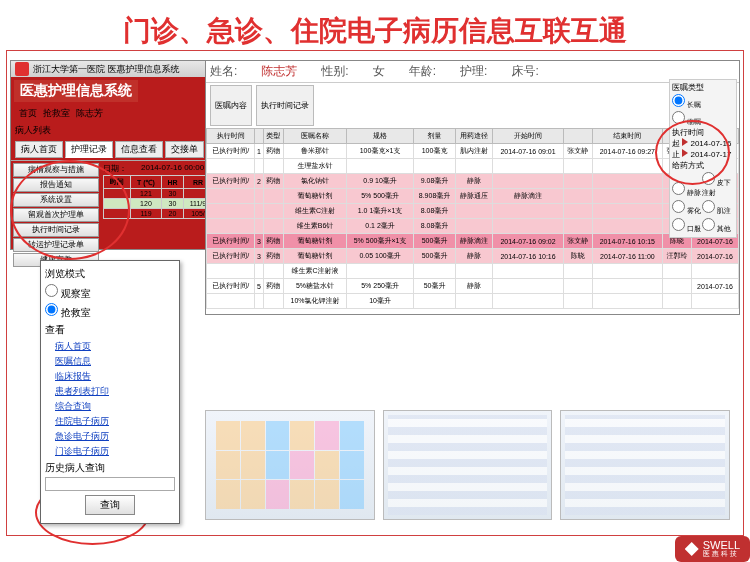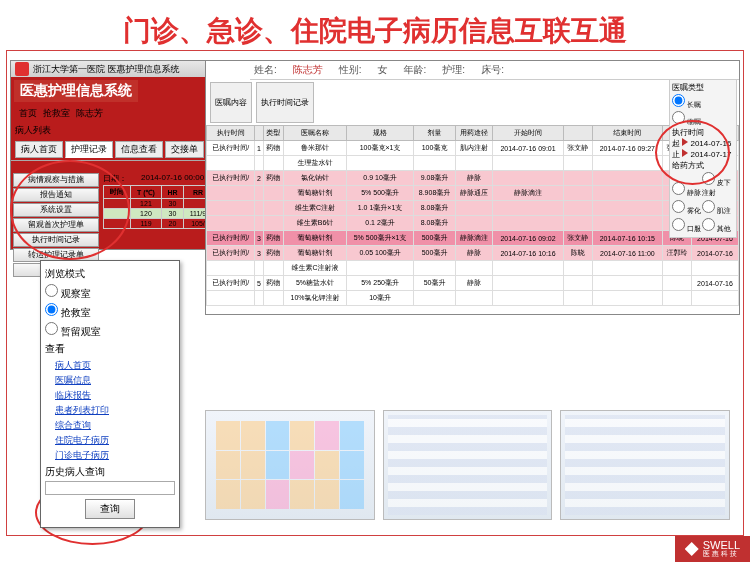--- a/index.html
+++ b/index.html
@@ -8,57 +8,57 @@
 .red-frame { position: absolute; top: 50px; left: 6px; right: 6px; bottom: 26px; border: 1px solid #d04040; }
 .main-area { position: absolute; top: 60px; left: 10px; right: 10px; bottom: 34px; }
 .left-win { position: absolute; top: 0; left: 0; width: 260px; height: 190px; border: 1px solid #888; background: #b91c1c; font-size: 9px; }
 .titlebar { height: 16px; background: linear-gradient(#e8e8e8,#d0d0d0); display: flex; align-items: center; padding: 0 4px; gap: 4px; }
 .logo { width: 14px; height: 14px; background: #e03030; border-radius: 2px; }
 .sys-name { background: #c0302a; color: #fff; padding: 2px 6px; font-size: 14px; font-weight: bold; display: inline-block; margin: 3px; }
 .toolbar-row { display: flex; gap: 6px; padding: 2px 8px; font-size: 9px; }
 .tab-row { display: flex; border-bottom: 1px solid #aaa; padding: 2px 4px; gap: 2px; }
 .tab { padding: 1px 5px; border: 1px solid #aaa; background: #eee; font-size: 9px; }
 .tab.active { background: #fff; border-bottom-color: #fff; }
-.left-content { display: flex; margin-top: 10px; }
+.left-content { display: flex; }
 .btn-stack { width: 90px; padding: 2px; }
 .stack-btn { display: block; width: 100%; height: 14px; margin-bottom: 1px; border: 1px solid #999; background: linear-gradient(#f8f8f8,#e0e0e0); font-size: 8px; text-align: center; line-height: 12px; overflow: hidden; }
 .vitals-area { flex: 1; font-size: 8px; padding: 2px; }
 .vitals-row { display: flex; gap: 14px; margin-bottom: 1px; }
 .vitals-table { border-collapse: collapse; width: 100%; }
 .vitals-table th, .vitals-table td { border: 1px solid #ccc; padding: 1px 2px; font-size: 7px; text-align: center; }
 .circle-red { position: absolute; border: 2px solid #e03030; border-radius: 50%; pointer-events: none; }
 .circle1 { top: 100px; left: 0px; width: 120px; height: 100px; }
 .circle2 { top: 60px; right: 10px; width: 75px; height: 65px; }
 .popup { position: absolute; top: 200px; left: 30px; width: 140px; border: 1px solid #666; background: #fff; font-size: 10px; box-shadow: 2px 2px 4px rgba(0,0,0,0.3); padding: 4px; z-index: 10; }
 .popup-section-title { font-size: 10px; margin: 2px 0; }
 .popup label { display: block; font-size: 10px; padding: 1px 0; }
 .popup .link { color: #1040c0; text-decoration: underline; cursor: pointer; display: block; font-size: 9px; padding: 1px 0 1px 10px; }
 .popup-btn { display: block; width: 50px; margin: 4px auto; font-size: 10px; padding: 2px; border: 1px solid #888; background: linear-gradient(#fff,#e0e0e0); text-align: center; }
 .popup input[type=text] { width: 100%; font-size: 9px; border: 1px solid #aaa; padding: 1px; }
 .circle3 { top: 420px; left: 25px; width: 115px; height: 65px; }
 .right-win { position: absolute; top: 0; left: 195px; right: 0; height: 255px; border: 1px solid #888; background: #fff; font-size: 8px; }
-.right-header { padding: 2px 4px; border-bottom: 1px solid #ccc; display: flex; gap: 16px; font-size: 10px; color: #555; margin-left: 44px; }
+.right-header { padding: 2px 4px; border-bottom: 1px solid #ccc; display: flex; gap: 24px; font-size: 12px; color: #555; }
 .right-tabs { display: flex; padding: 2px 4px; gap: 4px; font-size: 8px; }
 .right-tab { padding: 14px 4px; border: 1px solid #bbb; background: #f0f0f0; }
 .med-table { width: 100%; border-collapse: collapse; font-size: 7px; }
 .med-table th { background: #e8e8e8; border: 1px solid #bbb; padding: 2px 1px; font-weight: normal; }
 .med-table td { border: 1px solid #ddd; padding: 2px 1px; text-align: center; }
 .med-table .pink td { background: #f8c8d0; }
 .med-table .pink-hl td { background: #f090a8; }
 .right-panel { position: absolute; top: 18px; right: 2px; width: 68px; font-size: 8px; background: #f4f4f4; border: 1px solid #ccc; padding: 2px; }
 .right-panel label { display: block; font-size: 7px; padding: 1px 0; }
 .arrow { width: 0; height: 0; border-top: 4px solid transparent; border-bottom: 4px solid transparent; border-left: 6px solid #c03030; display: inline-block; }
 .thumbs { position: absolute; bottom: 8px; left: 195px; right: 10px; height: 110px; display: flex; gap: 8px; }
 .thumb { flex: 1; border: 1px solid #bbb; background: linear-gradient(#f0f4fa,#e0e8f0); position: relative; overflow: hidden; }
 .thumb-inner { position: absolute; inset: 4px; background: repeating-linear-gradient(0deg, #d8e0f0 0 8px, #fff 8px 16px); opacity: 0.6; }
 .thumb-grid { position: absolute; inset: 10px; display: grid; grid-template-columns: repeat(6,1fr); gap: 1px; }
 .tg-cell { background: rgba(255,200,120,0.5); }
 .tg-cell:nth-child(3n) { background: rgba(120,200,255,0.5); }
 .tg-cell:nth-child(5n) { background: rgba(255,150,200,0.5); }
-.footer { position: absolute; bottom: 0; right: 0; height: 26px; background: #c03030; color: #fff; padding: 4px 10px; font-size: 11px; display: flex; align-items: center; gap: 4px; }
+.footer { position: absolute; bottom: 0; right: 0; height: 26px; background: #c03030; color: #fff; padding: 4px 10px; font-size: 11px; display: flex; align-items: center; gap: 4px; border-radius: 6px; }
 .footer-logo { width: 14px; height: 14px; background: #fff; clip-path: polygon(50% 0, 100% 50%, 50% 100%, 0 50%); }
 .footer-sub { font-size: 7px; letter-spacing: 2px; display: block; margin-top: -2px; }
 </style>
 </head>
 <body>
 
 <div class="slide-title">门诊、急诊、住院电子病历信息互联互通</div>
 <div class="red-frame"></div>
 
 <div class="main-area">
@@ -129,28 +129,28 @@
         </tbody>
           </table>
       </div>
     </div>
   </div>
 
   <div class="popup">
     <div class="popup-section-title">浏览模式</div>
     <label><input type="radio" name="m" style=""> <span>观察室</span></label>
     <label><input type="radio" name="m" checked="" style=""> <span>抢救室</span></label>
-    <label><input type="radio" name="m" style=""> <span>暂留观室</span></label>
     <div class="popup-section-title">查看</div>
     <span class="link">病人首页</span>
     <span class="link">医嘱信息</span>
     <span class="link">临床报告</span>
     <span class="link">患者列表打印</span>
     <span class="link">综合查询</span>
     <span class="link">住院电子病历</span>
+    <span class="link">急诊电子病历</span>
     <span class="link">门诊电子病历</span>
     <div class="popup-section-title">历史病人查询</div>
     <input type="text" style="">
     <span class="popup-btn">查询</span>
   </div>
 
   <div class="right-win">
     <div class="right-header">
       <span>姓名:</span>
         <span style="color:#c03030">陈志芳</span>

